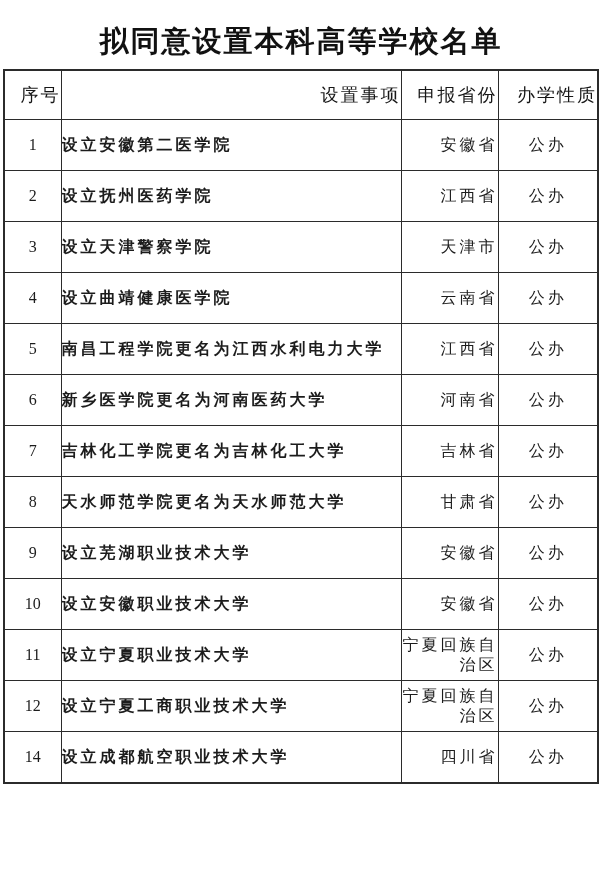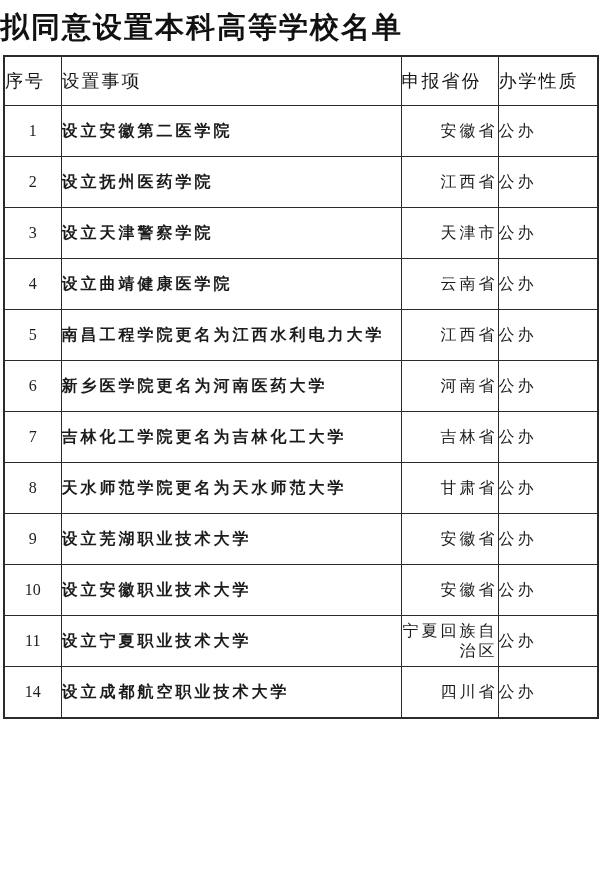--- a/index.html
+++ b/index.html
@@ -13,22 +13,23 @@
     color: #1c1c1c;
   }
   .page {
     width: 602px;
     height: 873px;
     background: #ffffff;
     box-sizing: border-box;
   }
   .doc-title {
     margin: 0;
-    padding-top: 7px;
+    padding-top: 21px;
     height: 48px;
+    text-align: center;
     font-family: "Liberation Sans", sans-serif;
     font-weight: bold;
     font-size: 29px;
     letter-spacing: 2px;
     color: #111111;
     line-height: 40px;
   }
   table.schools {
     width: 596px;
     margin: 0 3px;
@@ -43,21 +44,21 @@
     padding: 0;
     vertical-align: middle;
     overflow: hidden;
   }
   table.schools thead th {
     height: 48px;
     font-family: "Liberation Sans", sans-serif;
     font-weight: normal;
     font-size: 18px;
     letter-spacing: 2px;
-    text-align: left;
+    text-align: right;
     color: #161616;
   }
   table.schools tbody td {
     height: 50px;
     font-size: 16px;
     color: #1c1c1c;
   }
   td.c-no {
     text-align: center;
     font-size: 16px;
@@ -71,20 +72,21 @@
     letter-spacing: 3px;
     font-weight: bold;
   }
   td.c-prov {
     text-align: right;
     letter-spacing: 3px;
     line-height: 20px;
     padding: 0 6px;
   }
   td.c-nature {
+    text-align: center;
     letter-spacing: 3px;
   }
 </style>
 </head>
 <body>
 
 <div class="page">
 
   <h1 class="doc-title">拟同意设置本科高等学校名单</h1>
 
@@ -164,20 +166,26 @@
         <td class="c-prov">安徽省</td>
         <td class="c-nature">公办</td>
       </tr>
       <tr>
         <td class="c-no">11</td>
         <td class="c-item">设立宁夏职业技术大学</td>
         <td class="c-prov">宁夏回族自治区</td>
         <td class="c-nature">公办</td>
       </tr>
       <tr>
+        <td class="c-no">12</td>
+        <td class="c-item">设立宁夏工商职业技术大学</td>
+        <td class="c-prov">宁夏回族自治区</td>
+        <td class="c-nature">公办</td>
+      </tr>
+      <tr>
         <td class="c-no">14</td>
         <td class="c-item">设立成都航空职业技术大学</td>
         <td class="c-prov">四川省</td>
         <td class="c-nature">公办</td>
       </tr>
     </tbody>
   </table>
 
 </div>
 

